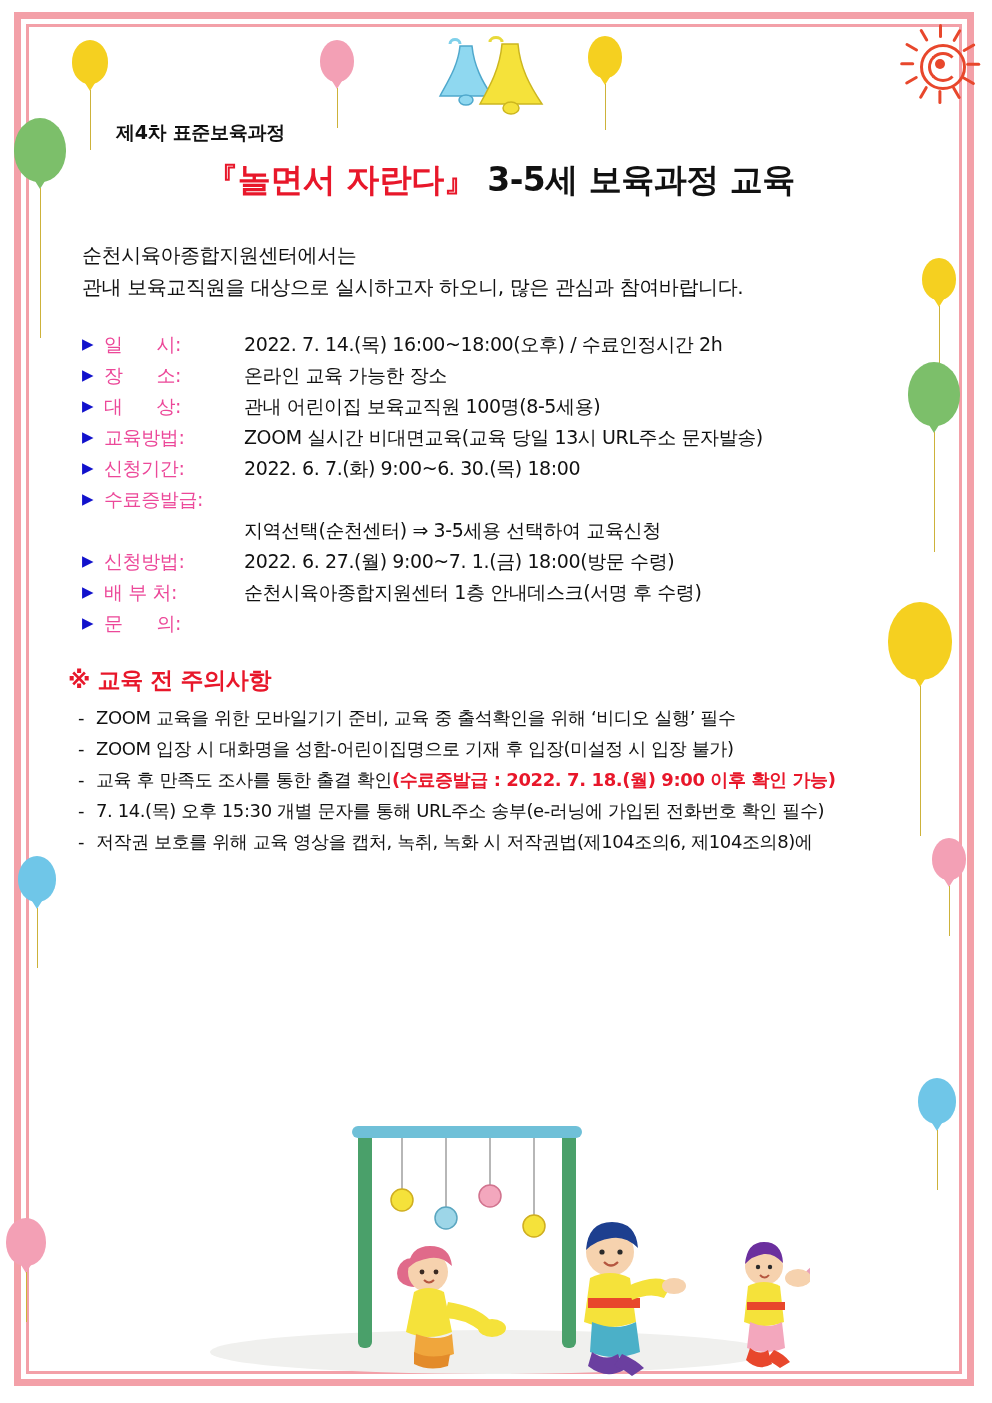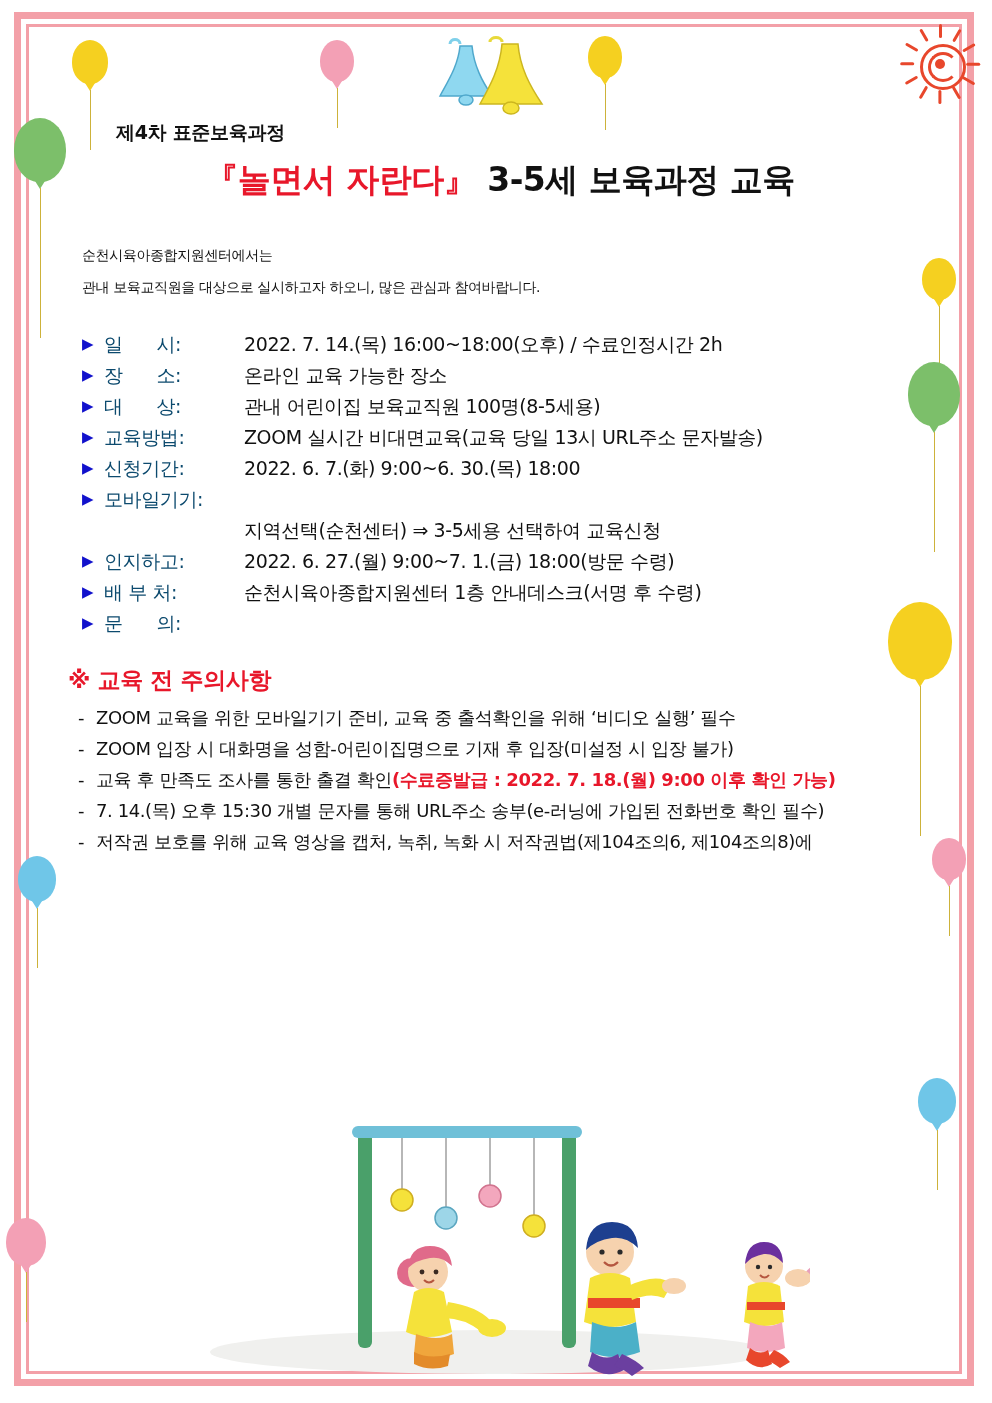--- a/index.html
+++ b/index.html
@@ -140,21 +140,21 @@
   }
   .title .red {
     color: #e8172a;
   }
   .title .blk {
     color: #111111;
   }
   .intro {
     margin-top: 36px;
     margin-left: 22px;
-    font-size: 14px;
+    font-size: 20px;
     line-height: 32px;
     color: #111111;
     letter-spacing: -0.4px;
   }
   .intro .red {
     color: #e8172a;
     font-weight: bold;
   }
 
   .info-list {
@@ -170,21 +170,21 @@
     color: #111111;
   }
   .info-row .marker {
     color: #1111cc;
     width: 22px;
     flex: 0 0 22px;
     font-size: 15px;
     line-height: 31px;
   }
   .info-row .label {
-    color: #0c4a6e;
+    color: #ec4899;
     flex: 0 0 112px;
     white-space: pre;
   }
   .info-row .value {
     flex: 1 1 auto;
     margin-left: 28px;
   }
   .info-row.cont .marker,
   .info-row.cont .label {
     visibility: hidden;
@@ -364,30 +364,30 @@
           <span class="label">교육방법:</span>
           <span class="value">ZOOM 실시간 비대면교육(교육 당일 13시 URL주소 문자발송)</span>
         </div>
         <div class="info-row">
           <span class="marker">▶</span>
           <span class="label">신청기간:</span>
           <span class="value">2022. 6. 7.(화) 9:00~6. 30.(목) 18:00</span>
         </div>
         <div class="info-row">
           <span class="marker">▶</span>
-          <span class="label">모바일기기:</span>
+          <span class="label">수료증발급:</span>
         </div>
         <div class="info-row cont">
           <span class="marker">▶</span>
           <span class="label"></span>
           <span class="value">지역선택(순천센터) ⇒ 3-5세용 선택하여 교육신청</span>
         </div>
         <div class="info-row">
           <span class="marker">▶</span>
-          <span class="label">인지하고:</span>
+          <span class="label">신청방법:</span>
           <span class="value">2022. 6. 27.(월) 9:00~7. 1.(금) 18:00(방문 수령)</span>
         </div>
         <div class="info-row">
           <span class="marker">▶</span>
           <span class="label">배 부 처:</span>
           <span class="value">순천시육아종합지원센터 1층 안내데스크(서명 후 수령)</span>
         </div>
         <div class="info-row">
           <span class="marker">▶</span>
           <span class="label">문      의:</span>

